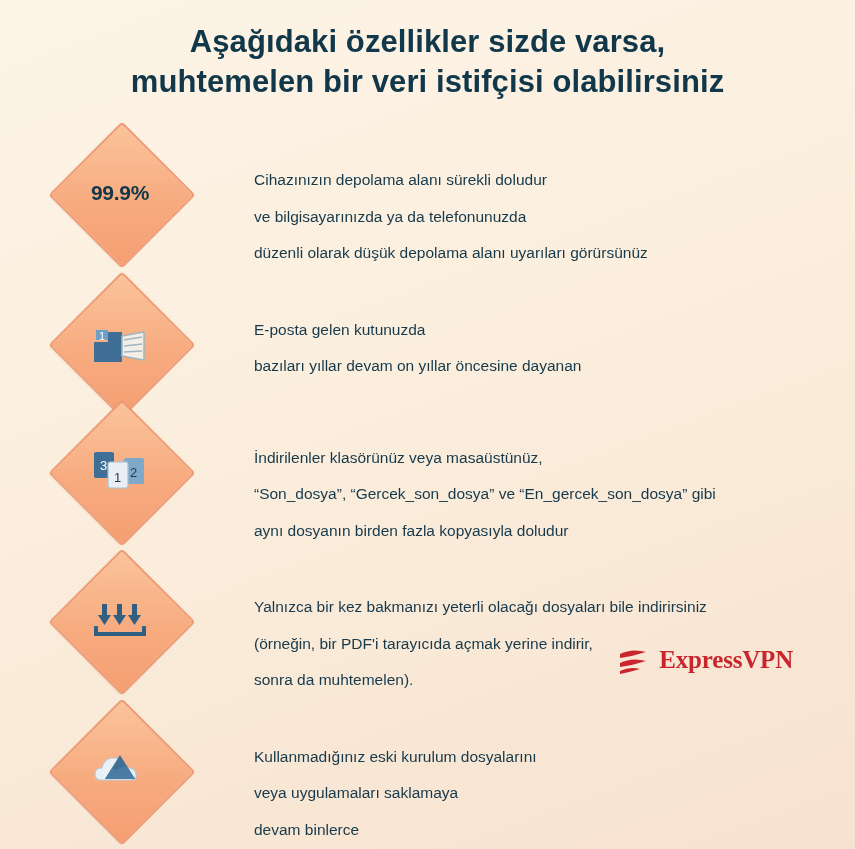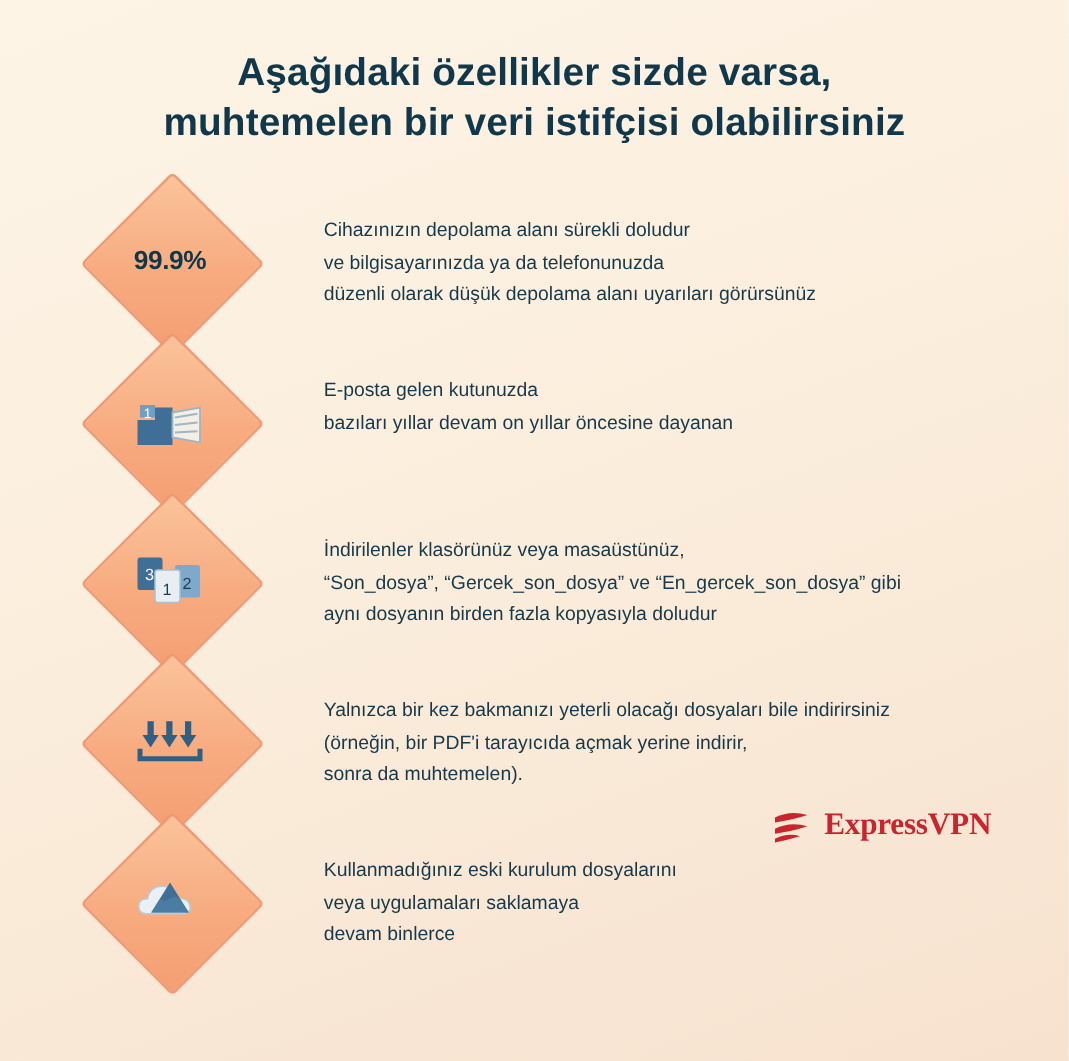--- a/index.html
+++ b/index.html
@@ -13,21 +13,21 @@
     font-family: "Liberation Sans", sans-serif;
     color: #14394c;
     overflow: hidden;
     position: relative;
   }
   .infographic {
     width: 855px;
     height: 712px;
     position: relative;
     box-sizing: border-box;
-    padding: 16px;
+    padding: 0;
   }
   .headline {
     text-align: center;
     font-size: 31px;
     font-weight: bold;
     line-height: 1.28;
     color: #11374a;
     padding: 22px 60px 0 60px;
     letter-spacing: 0.1px;
   }
@@ -83,21 +83,21 @@
     font-weight: bold;
     color: #11374a;
     letter-spacing: -0.3px;
   }
   .text-cell {
     flex: 1;
     padding-right: 40px;
     padding-top: 26px;
   }
   .text-cell p {
-    margin: 3px;
+    margin: 14px;
     font-size: 15.5px;
     line-height: 1.45;
     color: #16394b;
   }
   .footer {
     position: absolute;
     right: 62px;
     bottom: 36px;
     display: flex;
     align-items: flex-start;

